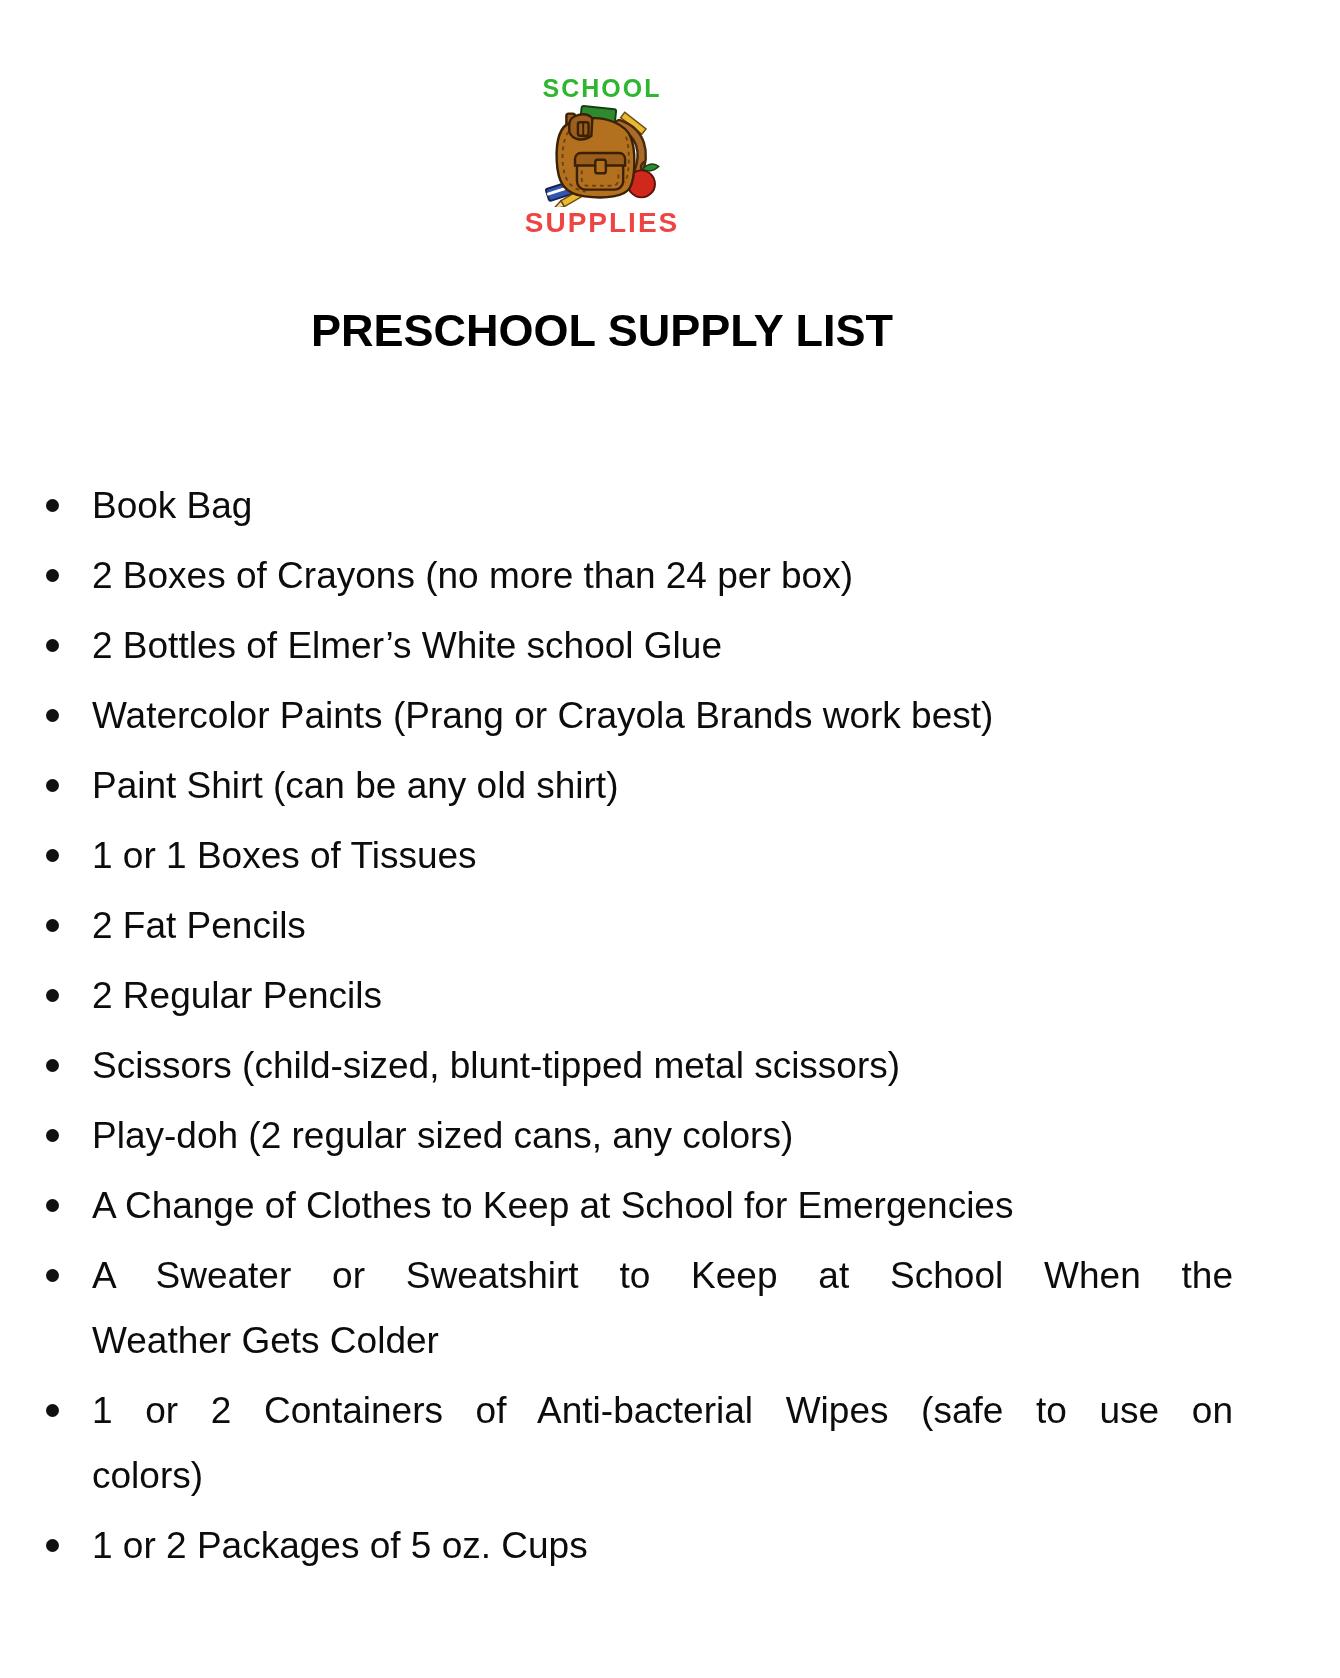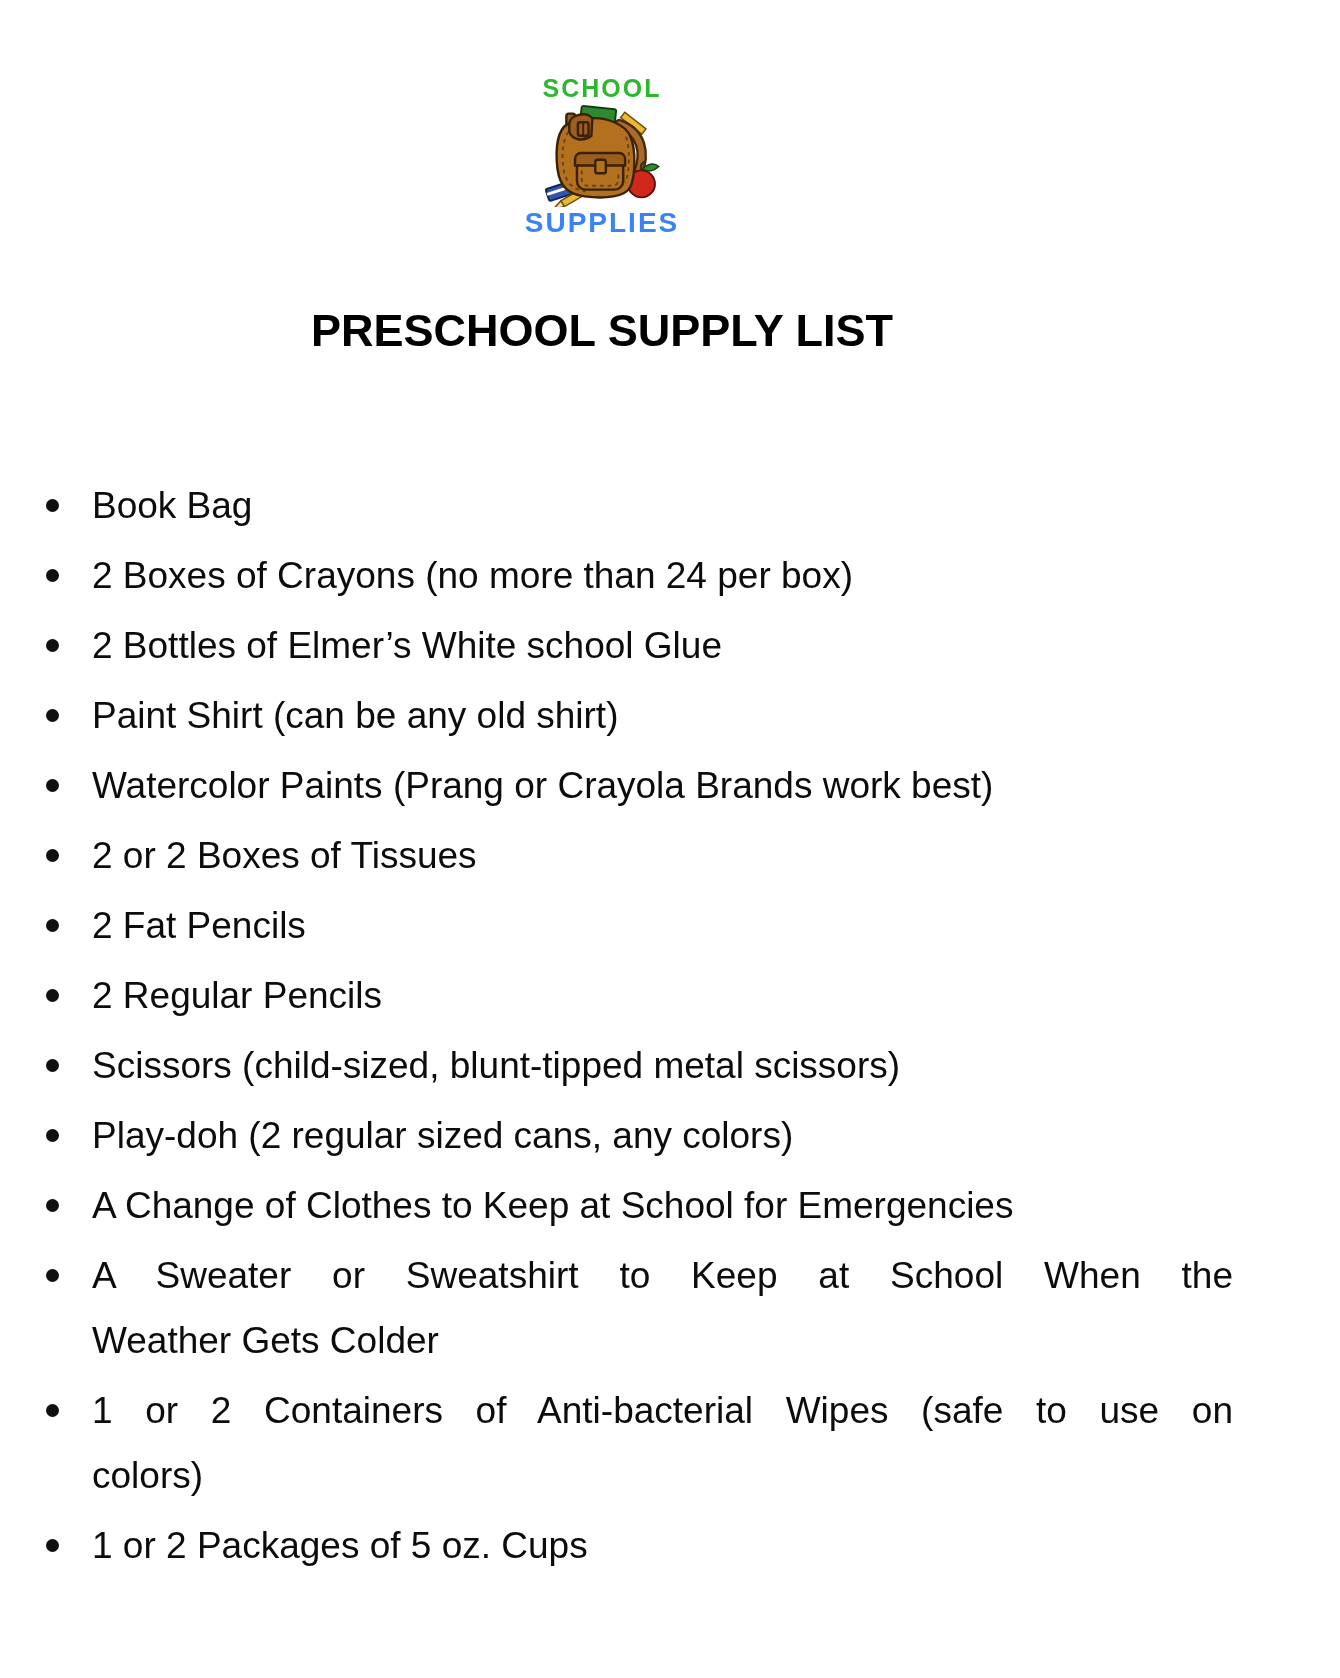--- a/index.html
+++ b/index.html
@@ -25,21 +25,21 @@
     font-size: 25px;
     font-weight: 800;
     letter-spacing: 2px;
     color: #2eb62e;
     margin-bottom: 2px;
   }
   .logo-word-bottom {
     font-size: 28px;
     font-weight: 800;
     letter-spacing: 2px;
-    color: #3b82f6;
+    color: #ef4444;
     margin-top: 2px;
   }
   .logo-art { display: block; margin: 0 auto; }
 
   .doc-title {
     margin-top: 68px;
     font-size: 45px;
     font-weight: bold;
     color: #000000;
   }
@@ -142,23 +142,23 @@
       <div class="logo-word-bottom">SUPPLIES</div>
     </div>
 
     <div class="doc-title">PRESCHOOL SUPPLY LIST</div>
   </div>
 
   <ul class="supply-list">
     <li><span>Book Bag</span></li>
     <li><span>2 Boxes of Crayons (no more than 24 per box)</span></li>
     <li><span>2 Bottles of Elmer’s White school Glue</span></li>
+    <li><span>Watercolor Paints (Prang or Crayola Brands work best)</span></li>
     <li><span>Paint Shirt (can be any old shirt)</span></li>
-    <li><span>Watercolor Paints (Prang or Crayola Brands work best)</span></li>
-    <li><span>2 or 2 Boxes of Tissues</span></li>
+    <li><span>1 or 1 Boxes of Tissues</span></li>
     <li><span>2 Fat Pencils</span></li>
     <li><span>2 Regular Pencils</span></li>
     <li><span>Scissors (child-sized, blunt-tipped metal scissors)</span></li>
     <li><span>Play-doh (2 regular sized cans, any colors)</span></li>
     <li><span>A Change of Clothes to Keep at School for Emergencies</span></li>
     <li>
       <span class="line-justify">A Sweater or Sweatshirt to Keep at School When the</span>
       <span class="line-rest">Weather Gets Colder</span>
     </li>
     <li>

